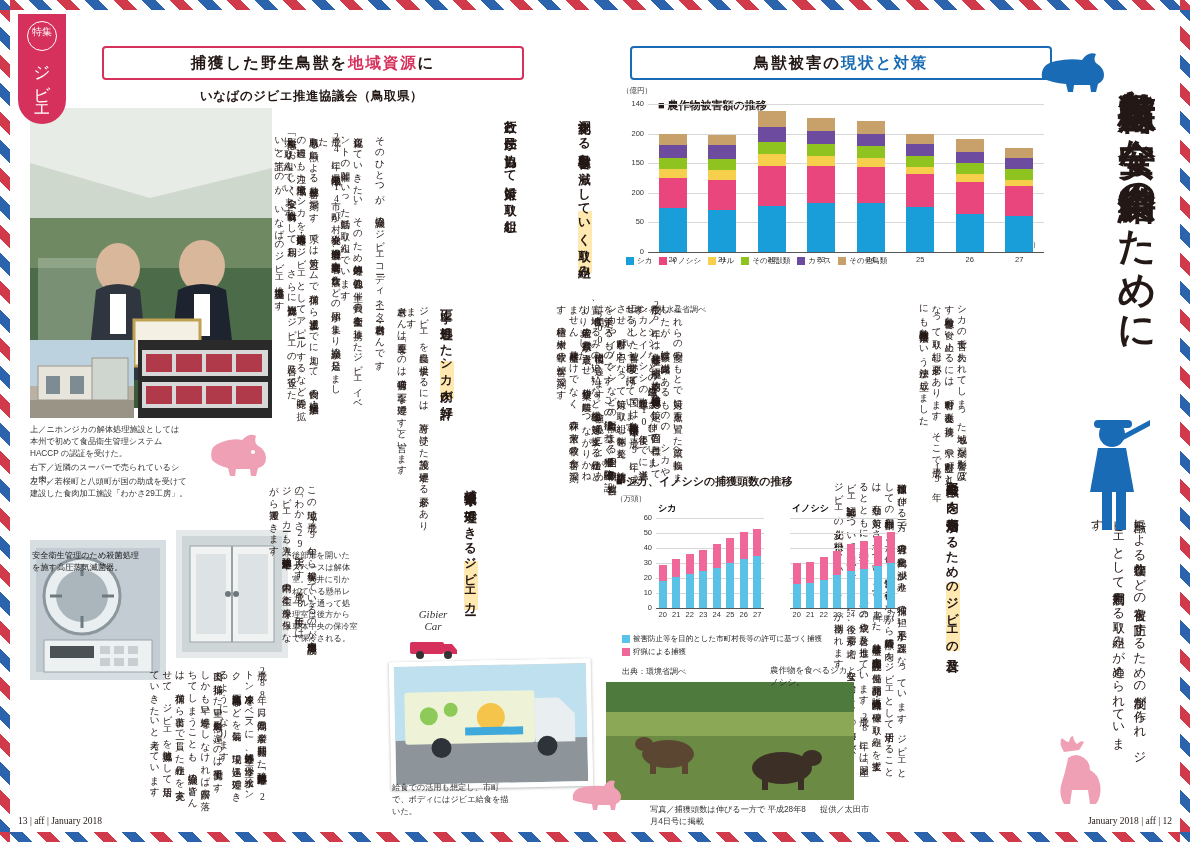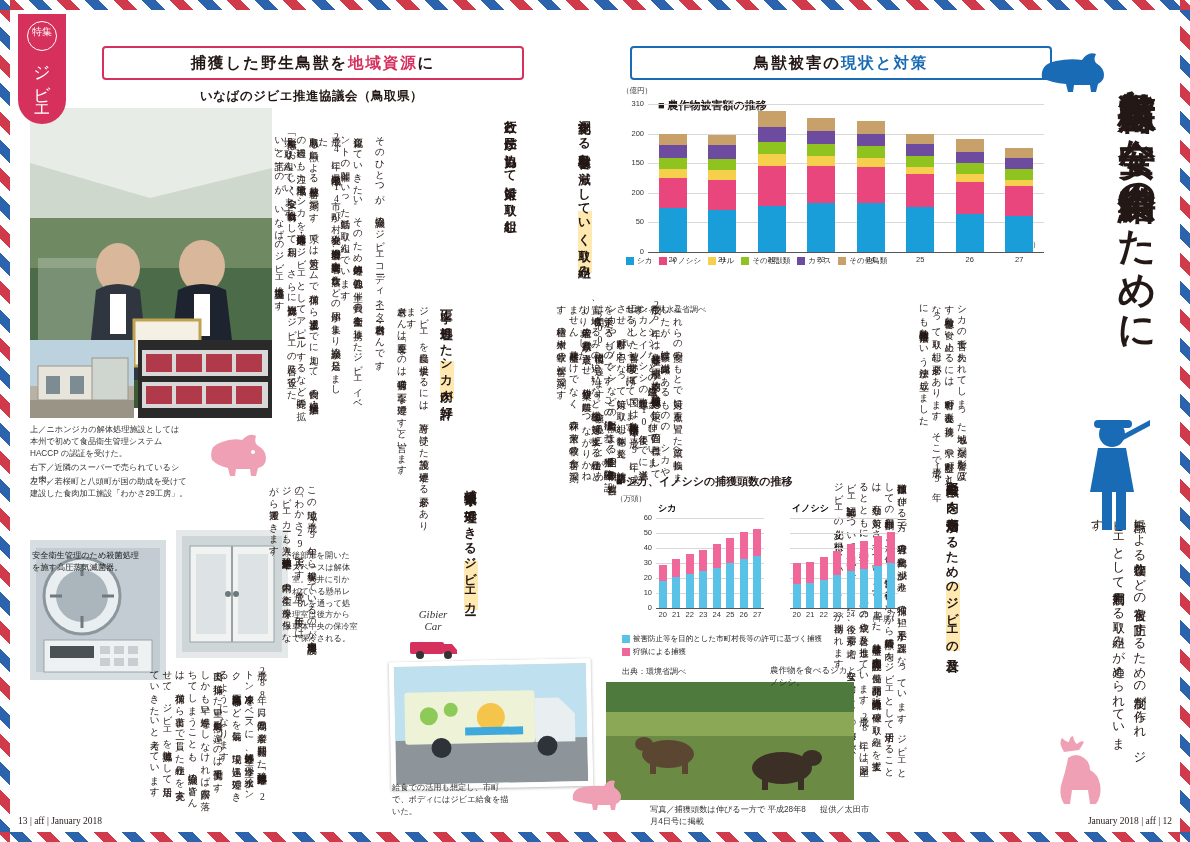--- a/index.html
+++ b/index.html
@@ -298,21 +298,21 @@
         <div class="tick" style="top: 149px; left: 0px; width: 22px;">0</div>
         <div class="gl" style="top: 124.4px; left: 26px; right: 8px;"></div>
         <div class="tick" style="top: 119.4px; left: 0px; width: 22px;">50</div>
         <div class="gl" style="top: 94.8px; left: 26px; right: 8px;"></div>
         <div class="tick" style="top: 89.8px; left: 0px; width: 22px;">200</div>
         <div class="gl" style="top: 65.2px; left: 26px; right: 8px;"></div>
         <div class="tick" style="top: 60.2px; left: 0px; width: 22px;">150</div>
         <div class="gl" style="top: 35.6px; left: 26px; right: 8px;"></div>
         <div class="tick" style="top: 30.6px; left: 0px; width: 22px;">200</div>
         <div class="gl" style="top: 6px; left: 26px; right: 8px;"></div>
-        <div class="tick" style="top: 1px; left: 0px; width: 22px;">310</div>
+        <div class="tick" style="top: 1px; left: 0px; width: 22px;">140</div>
         <div style="position: absolute; left: 36.89px; width: 27.72px; height: 44.4px; bottom: 16px; background: rgb(26, 158, 217);"></div>
         <div style="position: absolute; left: 36.89px; width: 27.72px; height: 29.6px; bottom: 60.4px; background: rgb(232, 70, 124);"></div>
         <div style="position: absolute; left: 36.89px; width: 27.72px; height: 9.472px; bottom: 90px; background: rgb(246, 208, 77);"></div>
         <div style="position: absolute; left: 36.89px; width: 27.72px; height: 10.656px; bottom: 99.472px; background: rgb(143, 195, 31);"></div>
         <div style="position: absolute; left: 36.89px; width: 27.72px; height: 13.024px; bottom: 110.128px; background: rgb(109, 76, 159);"></div>
         <div style="position: absolute; left: 36.89px; width: 27.72px; height: 10.656px; bottom: 123.152px; background: rgb(200, 160, 106);"></div>
         <div class="xlab" style="left: 26px; width: 49.5px; top: 157px;">20</div>
         <div style="position: absolute; left: 86.39px; width: 27.72px; height: 42.032px; bottom: 16px; background: rgb(26, 158, 217);"></div>
         <div style="position: absolute; left: 86.39px; width: 27.72px; height: 30.192px; bottom: 58.032px; background: rgb(232, 70, 124);"></div>
         <div style="position: absolute; left: 86.39px; width: 27.72px; height: 9.472px; bottom: 88.224px; background: rgb(246, 208, 77);"></div>

